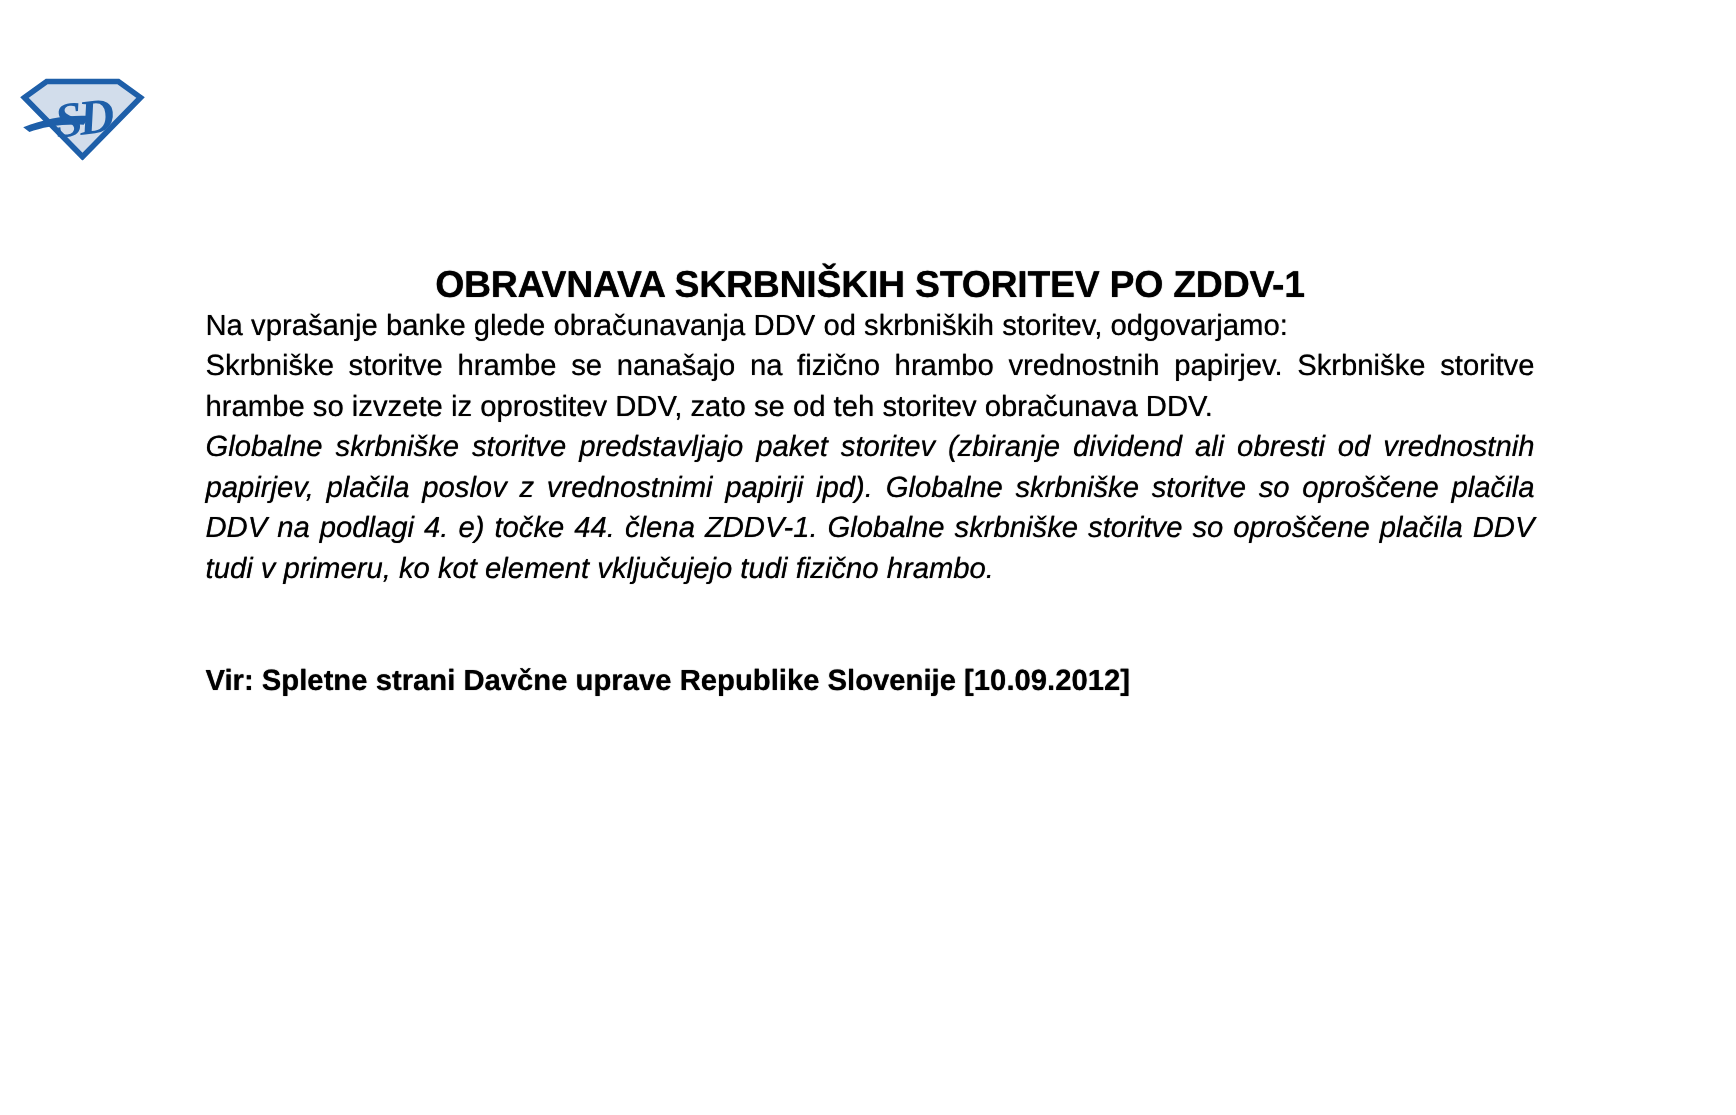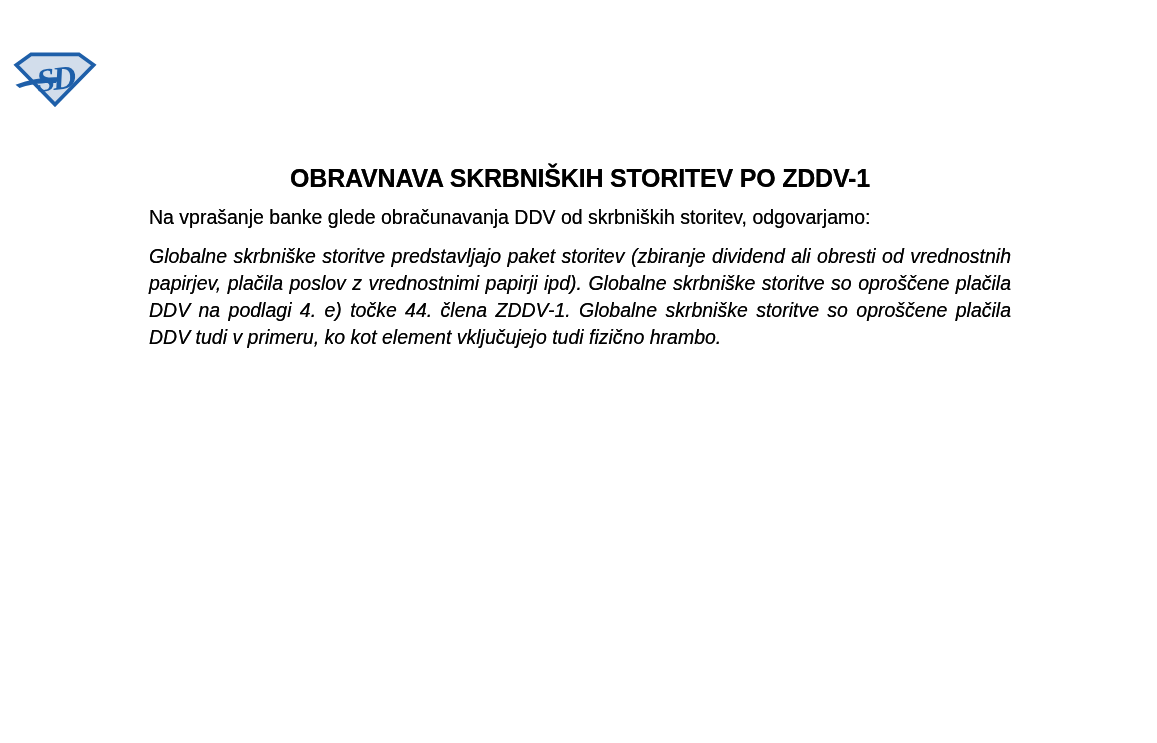--- a/index.html
+++ b/index.html
@@ -19,41 +19,41 @@
   .logo {
     position: absolute;
     left: 13px;
     top: 51px;
     width: 84px;
     height: 56px;
   }
   .content {
     position: absolute;
     left: 137px;
-    top: 165px;
+    top: 177px;
     width: 886px;
   }
   .title {
     margin: 0;
     font-size: 25px;
     font-weight: bold;
     line-height: 27px;
     text-align: center;
     letter-spacing: -0.2px;
     text-shadow: 0 0 0.6px rgba(0,0,0,0.85);
   }
   .subtitle {
     margin: 28px 0 0 0;
     font-size: 19.5px;
     font-weight: bold;
     line-height: 27px;
     text-shadow: 0 0 0.6px rgba(0,0,0,0.85);
   }
   p.body {
-    margin: 12px;
+    margin: 0;
     font-size: 19.5px;
     line-height: 27px;
     text-align: justify;
     text-shadow: 0 0 0.5px rgba(0,0,0,0.8);
   }
   .p1 { margin-top: 56px; }
   .p2 { margin-top: 23px; }
   .p3 { margin-top: 27px; }
   .p4 { margin-top: 25px; font-style: italic; }
   .source {
@@ -73,17 +73,19 @@
     <path d="M3,17 L21,4 L79,4 L97,17 L50,65 Z" stroke-width="4.5" stroke-linejoin="miter" fill="#d2ddeb" stroke="#1e5fa9"></path>
     <path d="M2,41 C20,34 38,31 56,32 L51,39 C34,38 17,41 7,45 Z" fill="#1e5fa9"></path>
     <text x="50" y="47" text-anchor="middle" font-family="Liberation Serif, DejaVu Serif, serif" font-size="40" font-weight="bold" font-style="italic" letter-spacing="-3" transform="rotate(-7 50 32)" fill="#1e5fa9">SD</text>
   </svg>
 
   <div class="content">
     <h1 class="title">OBRAVNAVA SKRBNIŠKIH STORITEV PO ZDDV-1</h1>
 
 
     <p class="body p1">Na vprašanje banke glede obračunavanja DDV od skrbniških storitev, odgovarjamo:</p>
+    <p class="body p3">Skrbniške storitve hrambe se nanašajo na fizično hrambo vrednostnih papirjev. Skrbniške storitve hrambe so izvzete iz oprostitev DDV, zato se od teh storitev obračunava DDV.</p>
     <p class="body p4">Globalne skrbniške storitve predstavljajo paket storitev (zbiranje dividend ali obresti od vrednostnih papirjev, plačila poslov z vrednostnimi papirji ipd). Globalne skrbniške storitve so oproščene plačila DDV na podlagi 4. e) točke 44. člena ZDDV-1. Globalne skrbniške storitve so oproščene plačila DDV tudi v primeru, ko kot element vključujejo tudi fizično hrambo.</p>
 
+    <p class="source">Vir: Spletne strani Davčne uprave Republike Slovenije [10.09.2012]</p>
   </div>
 
 </div>
 
 </body></html>

